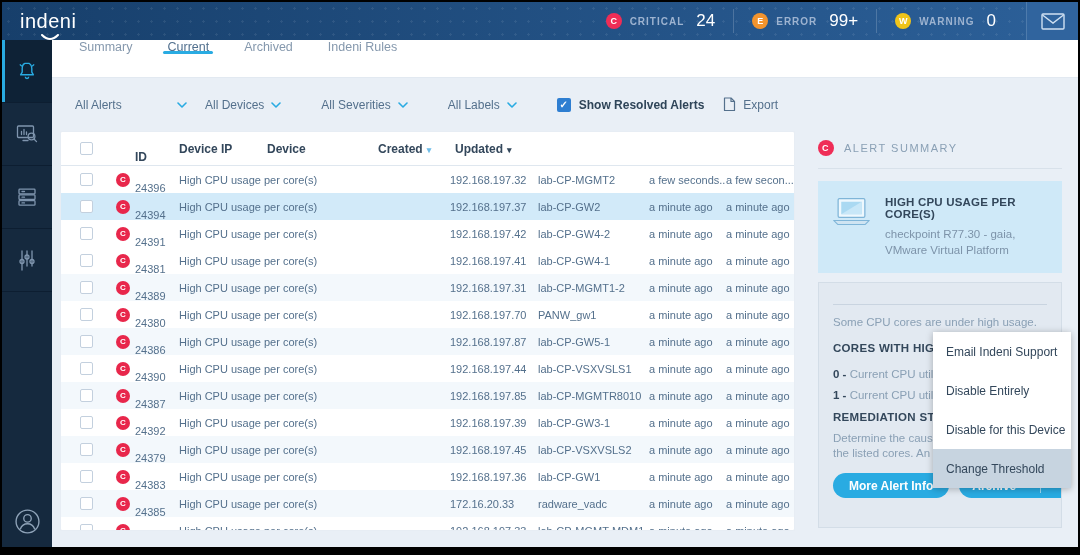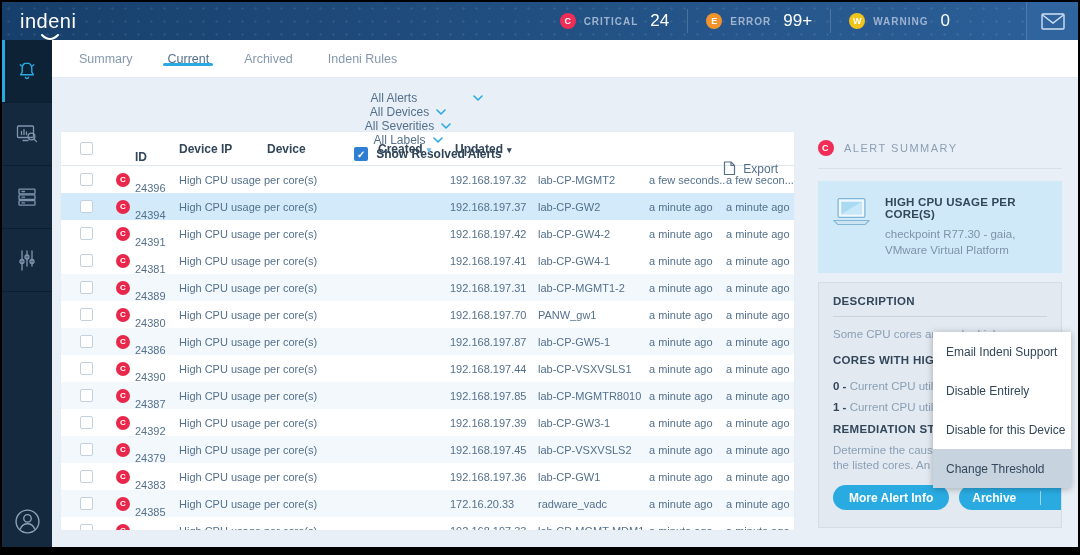--- a/index.html
+++ b/index.html
@@ -9,21 +9,20 @@
     position: relative; width: 1080px; height: 555px;
     border: 2px solid #000; border-bottom-width: 8px;
     background: #e9eff6; overflow: hidden;
   }
 
   
   .topbar {
     height: 38px; display: flex; align-items: center;
     background: linear-gradient(90deg, #173f6b, #2c6099);
     position: relative;
-    gap: 46px;
   }
   .topbar::before {
     content: ''; position: absolute; inset: 0; pointer-events: none;
     background-image: radial-gradient(rgba(255,255,255,.08) 1px, transparent 1.4px);
     background-size: 13px 13px;
   }
   .logo { position: relative; margin-left: 18px; color: #fff; font-size: 20px; letter-spacing: .5px; font-weight: 500; }
   .logo-smile { position: absolute; left: 21px; top: 24px; }
   .counters { margin-left: auto; display: flex; align-items: center; height: 100%; position: relative; }
   .counter { display: flex; align-items: center; padding: 0 18px; height: 24px; }
@@ -47,30 +46,30 @@
     height: 63px; display: flex; align-items: center; justify-content: center;
     border-bottom: 1px solid #0d1e31; color: #7f95ae; cursor: pointer; position: relative;
   }
   .side-item.active { background: #0e2236; color: #29abe2; }
   .side-item.active::before { content: ''; position: absolute; left: 0; top: 0; bottom: 0; width: 3px; background: #29abe2; }
   .side-user { position: absolute; bottom: 12px; left: 0; right: 0; display: flex; justify-content: center; color: #8fa3b8; cursor: pointer; }
 
   .main { flex: 1; display: flex; flex-direction: column; min-width: 0; }
 
   
-  .tabbar { height: 38px; background: #fff; display: flex; align-items: center; padding-left: 23px; gap: 27px; border-bottom: 1px solid #e2e9f1; flex: 0 0 auto; }
+  .tabbar { height: 38px; background: #fff; display: flex; align-items: flex-start; padding-left: 23px; gap: 27px; border-bottom: 1px solid #e2e9f1; flex: 0 0 auto; }
   .tab { display: flex; align-items: center; font-size: 12.5px; color: #8598ad; position: relative; padding: 0 4px; cursor: pointer; white-space: nowrap; }
   .tab.active { color: #52708e; }
   .tab.active::after { content: ''; position: absolute; left: 0; right: 0; bottom: 0; height: 3px; background: #29abe2; border-radius: 2px; }
 
   .content { flex: 1; position: relative; background: #e9eff6; display: flex; overflow: hidden; }
 
   
   .left-col { width: 744px; padding-left: 8px; flex: 0 0 auto; }
-  .filters { height: 27px; margin-top: 13px; display: flex; align-items: center; font-size: 12px; color: #54708c; flex-direction: column; }
+  .filters { height: 27px; margin-top: 13px; display: flex; align-items: center; font-size: 12px; color: #54708c; }
   .filter { display: flex; align-items: center; gap: 7px; margin-right: 40px; cursor: pointer; white-space: nowrap; }
   .filter.filter-alerts { margin-left: 15px; width: 112px; justify-content: space-between; margin-right: 18px; }
   .show-resolved { display: flex; align-items: center; gap: 8px; color: #2e4458; font-weight: bold; cursor: pointer; white-space: nowrap; }
   .checkbox-on {
     width: 14px; height: 14px; background: #2e7ed1; border-radius: 2px; color: #fff;
     font-size: 10px; display: flex; align-items: center; justify-content: center;
   }
   .export { margin-left: auto; margin-right: 18px; display: flex; align-items: center; gap: 7px; color: #54708c; cursor: pointer; }
 
   
@@ -531,21 +530,20 @@
             <div>
               <div class="summary-title">HIGH CPU USAGE PER CORE(S)</div>
               <div class="summary-sub">
                 <span>checkpoint R77.30 - gaia,</span><br>
                 <span>VMware Virtual Platform</span>
               </div>
             </div>
           </div>
 
           <div class="desc-card">
-            <div class="sec-heading">DESCRIPTION</div>
             <hr class="desc-hr">
             <div class="body-text desc-text">Some CPU cores are under high usage.</div>
 
             <div class="sec-heading cores-heading">CORES WITH HIGH CP</div>
             <div>
 
                 <div class="body-text core-line">
                   <span class="core-num">0 -</span>
                   <span>Current CPU utilizatio</span>
                 </div>

